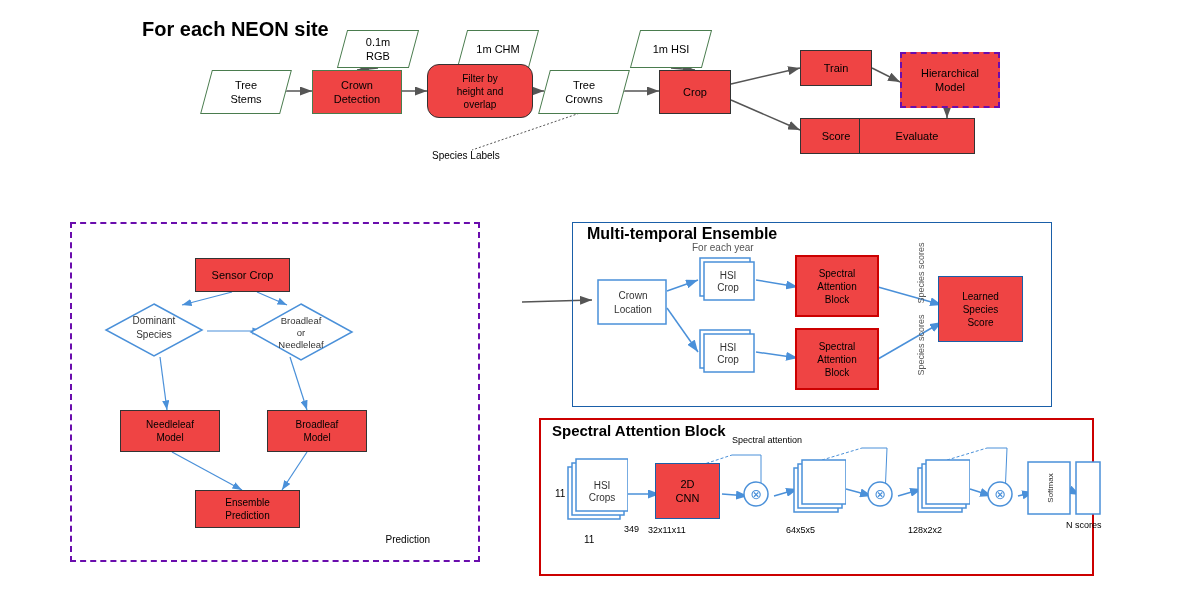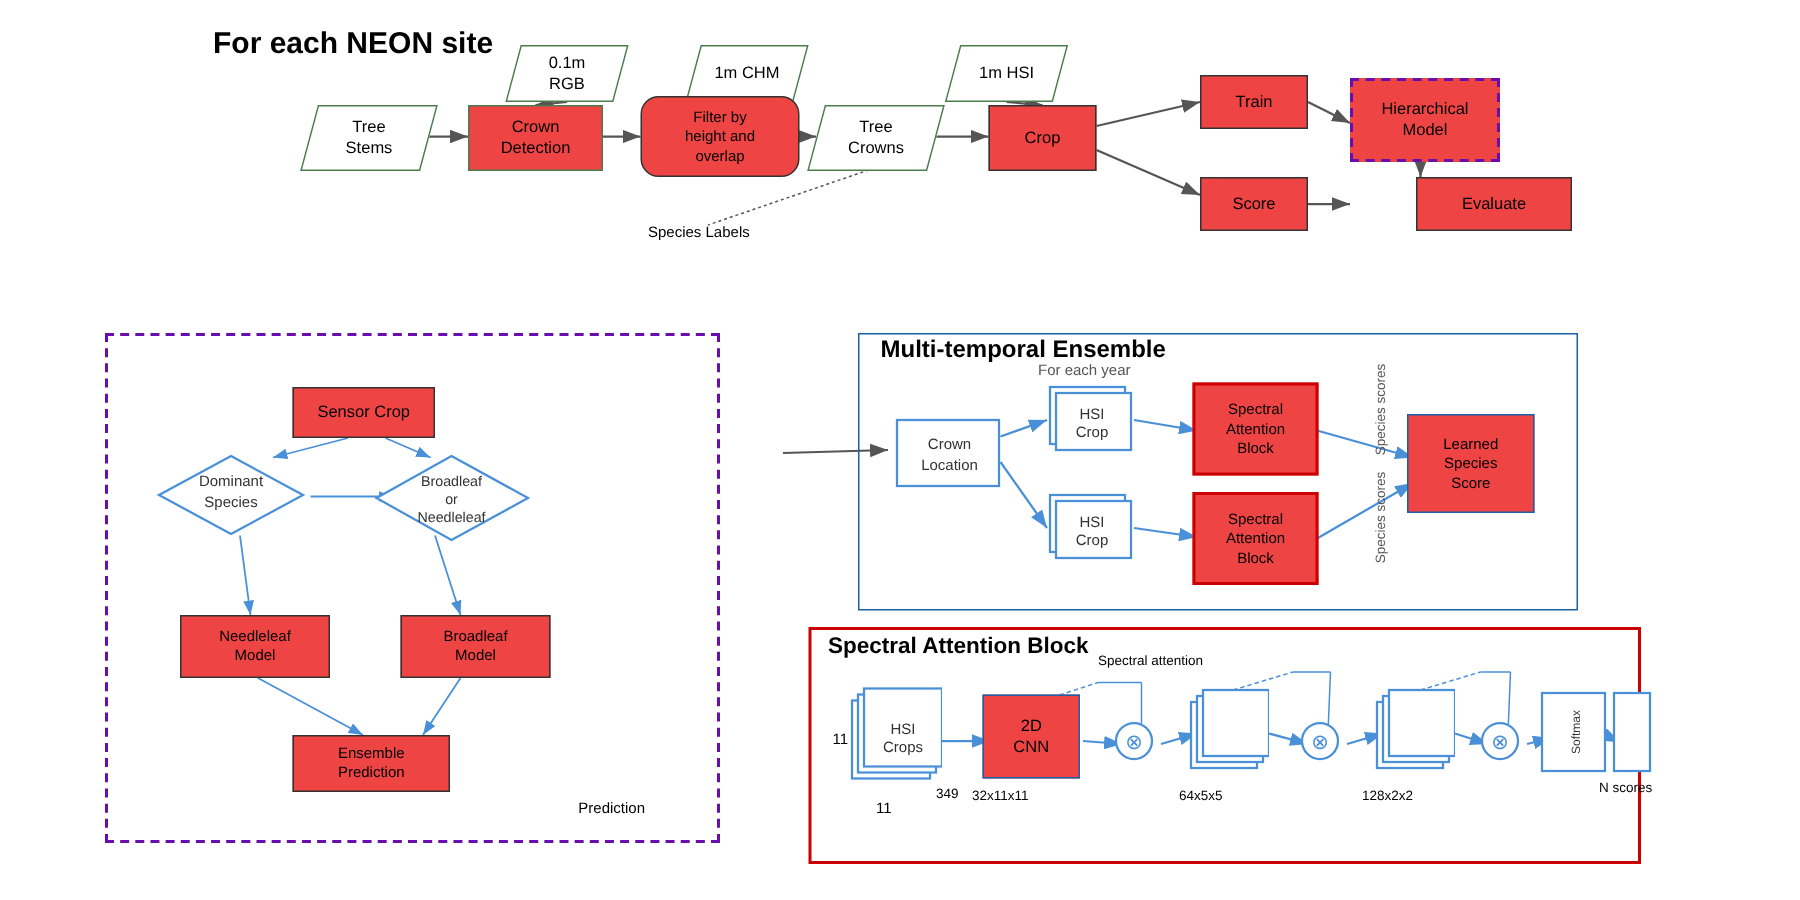--- a/index.html
+++ b/index.html
@@ -244,21 +244,21 @@
   </div>
 
   <div class="box" style="left:788px;top:118px;width:72px;height:36px;border-color:#333;">
     Score
   </div>
 
   <div class="box dashed-purple" style="left:888px;top:52px;width:100px;height:56px;font-size:11px;">
     Hierarchical<br>Model
   </div>
 
-  <div class="box" style="left:932px;top:118px;width:104px;height:36px;border-color:#333;">
+  <div class="box" style="left:847px;top:118px;width:116px;height:36px;border-color:#333;">
     Evaluate
   </div>
 
   <div class="label-text" style="left:420px;top:150px;">Species Labels</div>
 
   <div class="box dashed-purple" style="left:58px;top:222px;width:410px;height:340px;background:transparent;align-items:flex-start;justify-content:flex-start;padding:8px;">
   </div>
 
   <div class="box" style="left:183px;top:258px;width:95px;height:34px;">
     Sensor Crop

